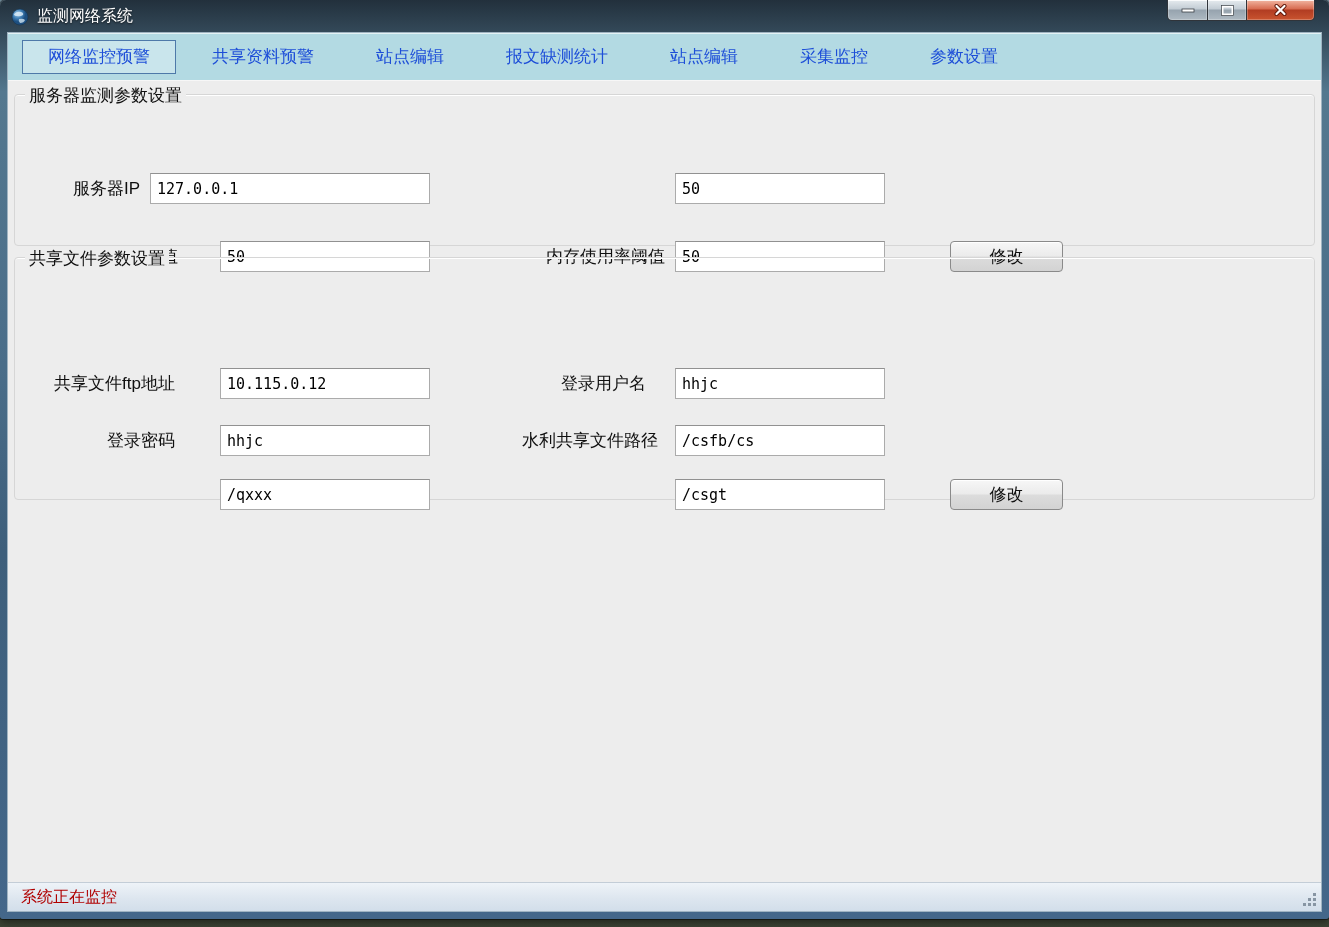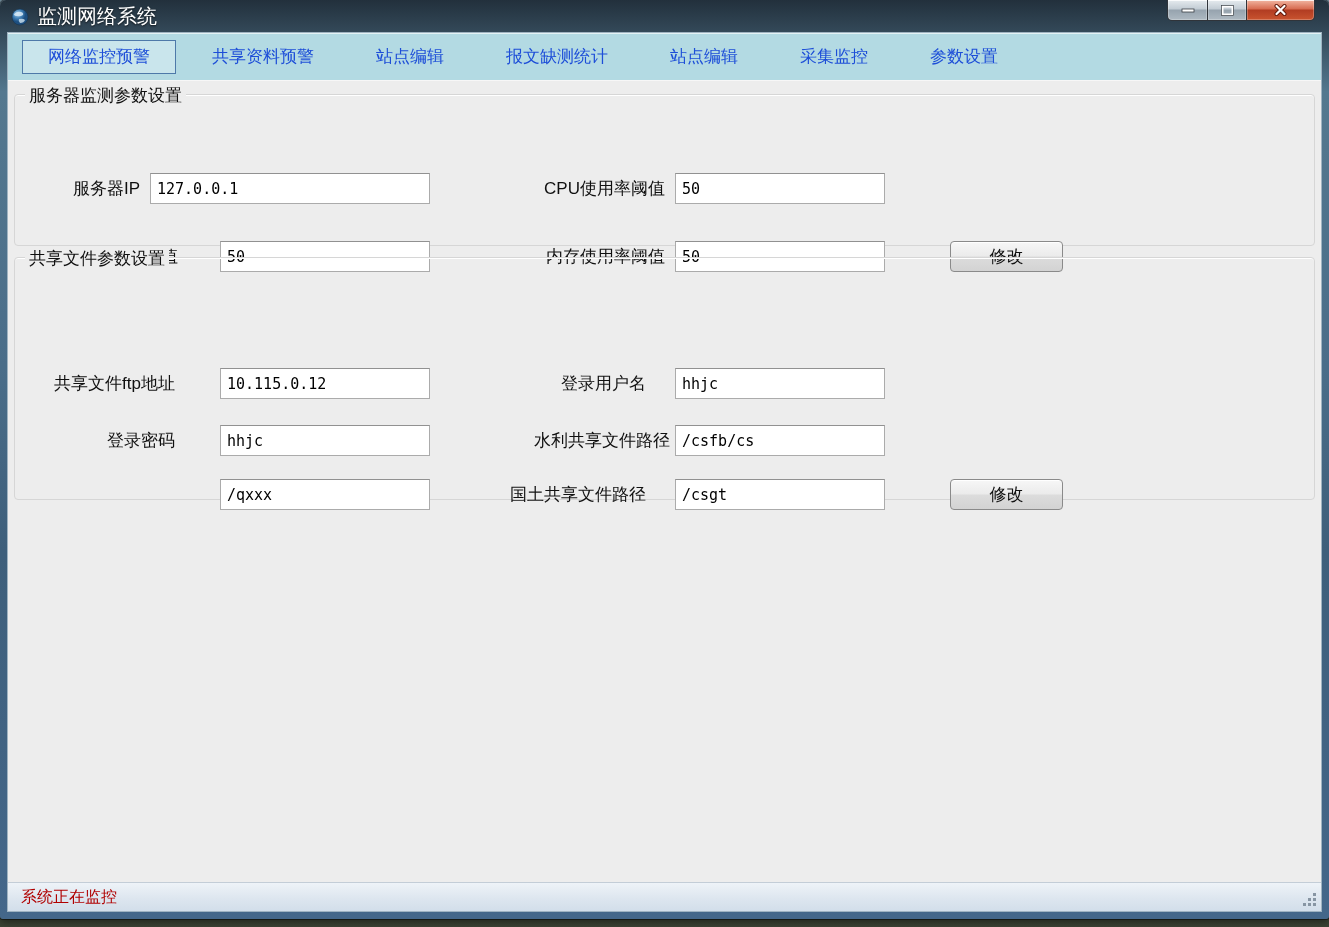--- a/index.html
+++ b/index.html
@@ -8,21 +8,21 @@
          background:linear-gradient(180deg,#76909f 0%,#5f7584 55%,#49533f 92%,#3c4435 100%); }
 
   
   .window { position:absolute; left:0; top:0; width:1329px; height:919px;
             border-radius:6px 6px 3px 3px;
             background:linear-gradient(180deg,#22303c 0%,#54788f 10%,#4a6d89 40%,#3e5f7b 60%,#44678a 100%);
             box-shadow:0 0 0 1px rgba(0,0,0,.45), 0 3px 8px rgba(0,0,0,.5); }
 
   .titlebar { position:absolute; left:0; top:0; right:0; height:33px; display:flex; align-items:center; }
   .app-icon { width:18px; height:18px; margin-left:11px; flex:0 0 auto; }
-  .title-text { color:#ffffff; font-size:20px; margin-left:8px; text-shadow:0 1px 2px rgba(0,0,0,.7); }
+  .title-text { color:#ffffff; font-size:16px; margin-left:8px; text-shadow:0 1px 2px rgba(0,0,0,.7); }
 
   .caption-buttons { position:absolute; top:0; right:14px; display:flex; }
   .cap-btn { height:21px; border:1px solid #30343a; border-top:none; position:relative;
              display:flex; align-items:center; justify-content:center;
              background:linear-gradient(180deg,#e6ebef 0%,#c2ccd4 45%,#96a3ae 50%,#aeb9c2 100%);
              box-shadow:inset 0 1px 0 rgba(255,255,255,.75), inset 0 0 0 1px rgba(255,255,255,.25);
              cursor:default; }
   .cap-btn.min   { width:40px; border-radius:0 0 0 5px; border-right:none; }
   .cap-btn.max   { width:40px; }
   .cap-btn.close { width:68px; border-radius:0 0 5px 0; border-left:none;
@@ -125,44 +125,42 @@
       <div class="tab">参数设置</div>
     </div>
 
     <div class="page">
 
       <div class="groupbox gb-server">
         <span class="gb-title">服务器监测参数设置</span>
       </div>
       <label class="fld" style="left:6px;  top:92px;  width:126px;">服务器IP</label>
       <input class="txt" style="left: 142px; top: 92px; width: 280px;" value="127.0.0.1">
-      <label class="fld" style="left:460px; top:92px; width:197px;">CPU使用率阈值</label>
       <input class="txt" style="left: 667px; top: 92px; width: 210px;" value="50">
 
       <label class="fld" style="left:6px;  top:160px; width:164px;">磁盘空间阈值</label>
       <input class="txt" style="left: 212px; top: 160px; width: 210px;" value="50">
       <label class="fld" style="left:460px; top:160px; width:197px;">内存使用率阈值</label>
       <input class="txt" style="left: 667px; top: 160px; width: 210px;" value="50">
       <button class="btn" style="left:942px; top:160px;">修改</button>
 
       <div class="groupbox gb-share">
         <span class="gb-title">共享文件参数设置</span>
       </div>
       <label class="fld" style="left:6px;  top:287px; width:161px;">共享文件ftp地址</label>
       <input class="txt" style="left: 212px; top: 287px; width: 210px;" value="10.115.0.12">
       <label class="fld" style="left:460px; top:287px; width:178px;">登录用户名</label>
       <input class="txt" style="left: 667px; top: 287px; width: 210px;" value="hhjc">
 
       <label class="fld" style="left:6px;  top:344px; width:161px;">登录密码</label>
       <input class="txt" style="left: 212px; top: 344px; width: 210px;" value="hhjc">
-      <label class="fld" style="left:484px; top:344px; width:178px;">水利共享文件路径</label>
+      <label class="fld" style="left:472px; top:344px; width:178px;">水利共享文件路径</label>
       <input class="txt" style="left: 667px; top: 344px; width: 210px;" value="/csfb/cs">
 
       <input class="txt" style="left: 212px; top: 398px; width: 210px;" value="/qxxx">
-      <label class="fld" style="left:460px; top:398px; width:178px;">国土共享文件路径</label>
       <input class="txt" style="left: 667px; top: 398px; width: 210px;" value="/csgt">
       <button class="btn" style="left:942px; top:398px;">修改</button>
 
     </div>
 
     <div class="statusbar">
       <span class="status-text">系统正在监控</span>
       <span class="grip"></span>
     </div>
 

